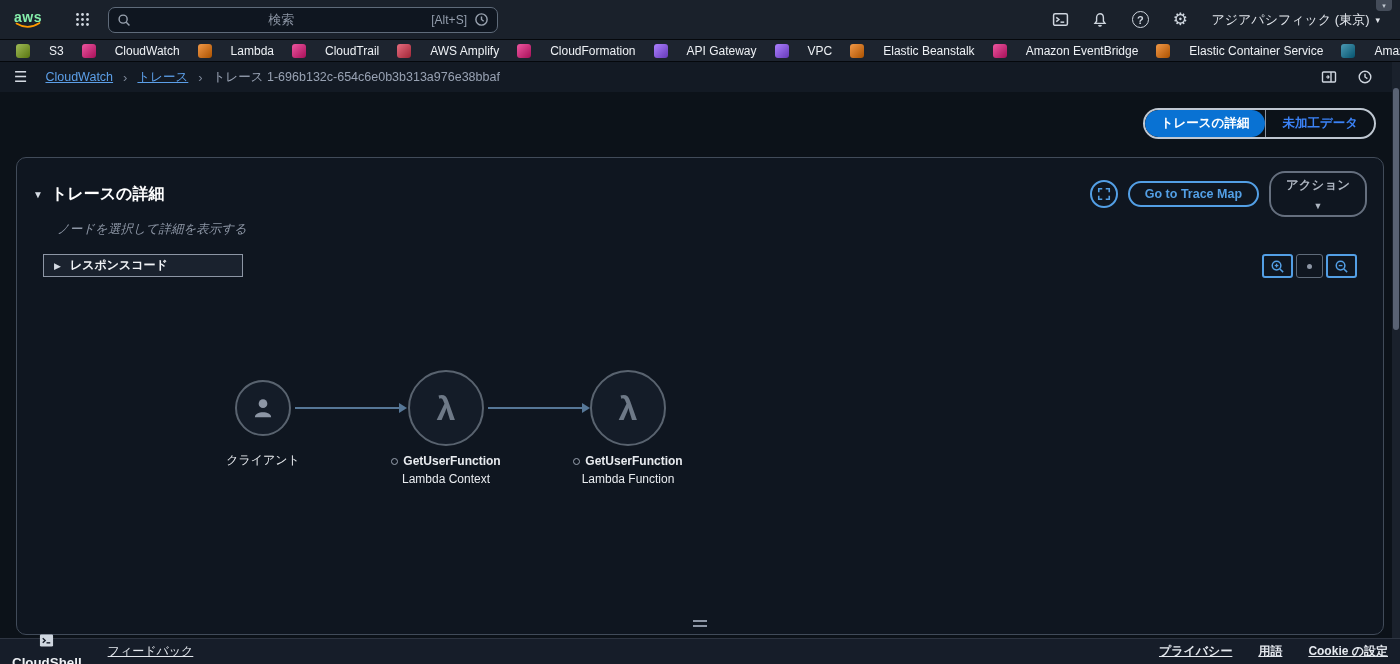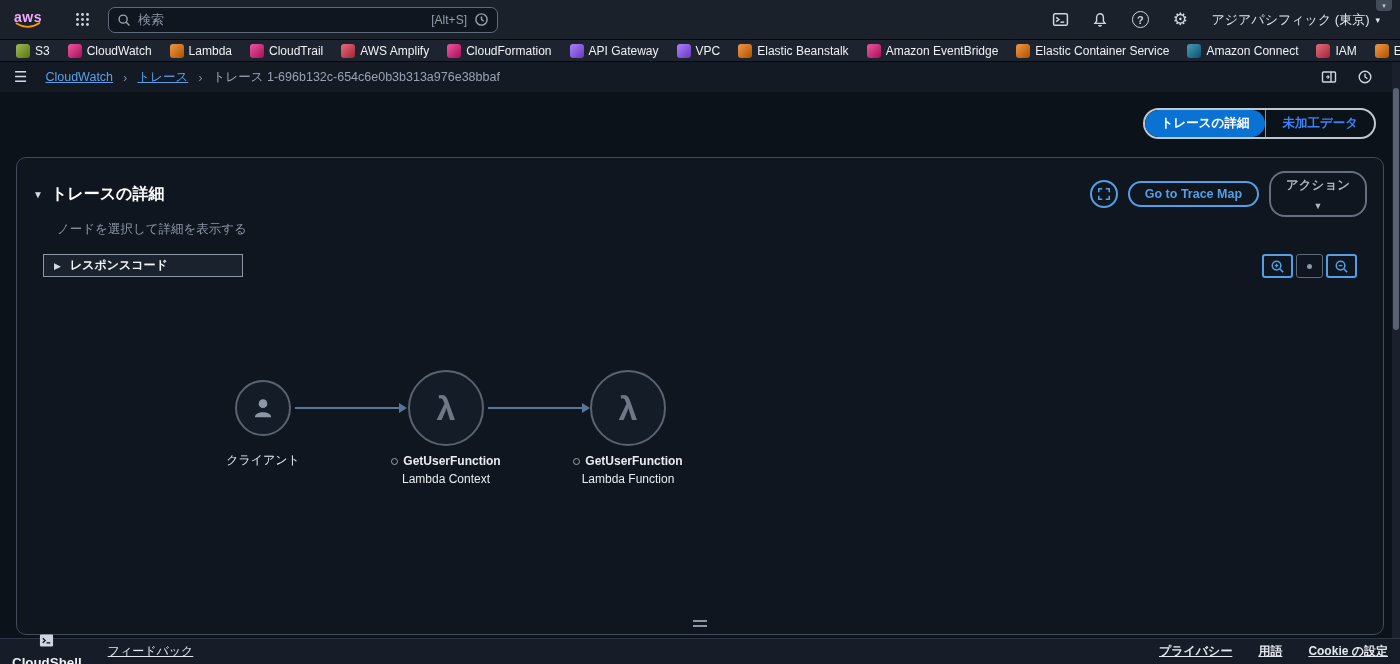--- a/index.html
+++ b/index.html
@@ -8,40 +8,40 @@
     font-family:"Liberation Sans","DejaVu Sans",sans-serif;
     background:#0c1219; color:#d5dbe3; position:relative; font-size:13px;
   }
   button { font-family:inherit; background:none; border:none; color:inherit; cursor:pointer; }
 
   
   .topnav { height:40px; background:#1a212b; border-bottom:1px solid #05080c;
             display:flex; align-items:center; justify-content:space-between; padding:0 14px; }
   .tn-group { display:flex; align-items:center; gap:10px; }
   .aws-logo { display:flex; flex-direction:column; align-items:center; margin-right:16px; }
-  .aws-logo .aws-word { color:#f0abfc; font-weight:bold; font-size:14px; letter-spacing:.5px; line-height:12px; }
+  .aws-logo .aws-word { color:#86efac; font-weight:bold; font-size:14px; letter-spacing:.5px; line-height:12px; }
   .aws-logo svg { display:block; margin-top:-1px; }
   .icon-btn { width:30px; height:30px; display:flex; align-items:center; justify-content:center; color:#cfd6df; border-radius:4px; }
   .searchbox { width:390px; height:26px; background:#0f1620; border:1px solid #5f6b7a; border-radius:7px;
                display:flex; align-items:center; padding:0 8px; gap:7px; color:#8d96a5; }
-  .searchbox input { flex:1; background:transparent; border:none; outline:none; color:#d5dbe3; font-size:13px; }
+  .searchbox input { flex:1; background:transparent; border:none; outline:none; color:#d5dbe3; font-size:13px;text-align:center; }
   .searchbox input::placeholder { color:#8d96a5; }
   .shortcut { font-size:12px; color:#949ead; white-space:nowrap; }
   .region-btn { display:flex; align-items:center; gap:6px; font-size:13px; color:#e2e6ec; padding:0 6px; }
   .help-circle { width:17px; height:17px; border:1.6px solid #cfd6df; border-radius:50%;
                  display:flex; align-items:center; justify-content:center; font-size:11px; font-weight:bold; color:#cfd6df; }
   .gear-glyph { font-size:17px; line-height:1; }
   .mini-tab { position:fixed; top:0; right:8px; width:16px; height:11px; background:#444c59;
               border-radius:0 0 4px 4px; display:flex; align-items:center; justify-content:center;
               font-size:7px; color:#c2c9d2; z-index:60; }
 
   
   .favbar { height:22px; background:#1d242f; border-bottom:1px solid #05080c;
             display:flex; align-items:center; padding:0 8px; gap:2px; overflow:hidden; }
-  .fav-item { display:flex; align-items:center; gap:5px; padding:0 8px; height:100%; white-space:nowrap; }
+  .fav-item { display:flex; align-items:center; gap:19px; padding:0 8px; height:100%; white-space:nowrap; }
   .fav-icon { width:14px; height:14px; border-radius:3px; flex:0 0 auto;
               background-image:linear-gradient(135deg, rgba(255,255,255,.28), rgba(0,0,0,.28)); }
   .fav-label { font-size:12px; color:#eef1f5; }
 
   
   .crumbbar { height:30px; background:#131a24; display:flex; align-items:center; padding:0 14px; gap:10px; }
   .hamburger { font-size:15px; color:#d5dbe3; margin-right:8px; }
   .crumb-link { color:#5c9fe8; font-size:12.5px; text-decoration:underline; }
   .crumb-sep { color:#7c8697; font-size:13px; }
   .crumb-current { color:#98a2b3; font-size:12.5px; }
@@ -64,21 +64,21 @@
   .panel-title-group { display:flex; align-items:center; gap:8px; }
   .caret { font-size:10px; color:#d5dbe3; }
   .panel-title { font-size:16px; font-weight:bold; color:#fff; }
   .panel-actions { display:flex; align-items:center; gap:10px; }
   .round-icon-btn { width:28px; height:28px; border:2px solid #539fe5; border-radius:15px; color:#539fe5;
                     display:flex; align-items:center; justify-content:center; }
   .pill-btn { border:2px solid #539fe5; color:#539fe5; border-radius:16px; padding:4px 15px;
               font-size:12.5px; font-weight:bold; white-space:nowrap; }
   .pill-btn.gray { border-color:#656f7e; color:#aeb6c1; display:flex; align-items:center; gap:7px;flex-direction:column; }
   .pill-btn.gray .dd-caret { font-size:9px; }
-  .panel-sub { padding:2px 16px 0 40px; color:#8d96a5; font-size:12.5px; }
+  .panel-sub { padding:2px 16px 0 40px; color:#8d96a5; font-size:12.5px;font-style:italic; }
 
   
   .graph { position:relative; height:390px; margin-top:6px; }
   .legend-btn { position:absolute; left:26px; top:10px; width:200px; height:23px; background:#1a222e;
                 border:1px solid #8d96a5; color:#f1f3f6; font-size:12px; font-weight:bold;
                 display:flex; align-items:center; gap:9px; padding:0 10px; }
   .legend-btn .caret { font-size:9px; }
   .zoomctl { position:absolute; right:26px; top:10px; display:flex; gap:3px; }
   .zoom-btn { width:31px; height:24px; border:2px solid #539fe5; border-radius:3px; color:#539fe5;
               display:flex; align-items:center; justify-content:center; background:#0f1620; }

